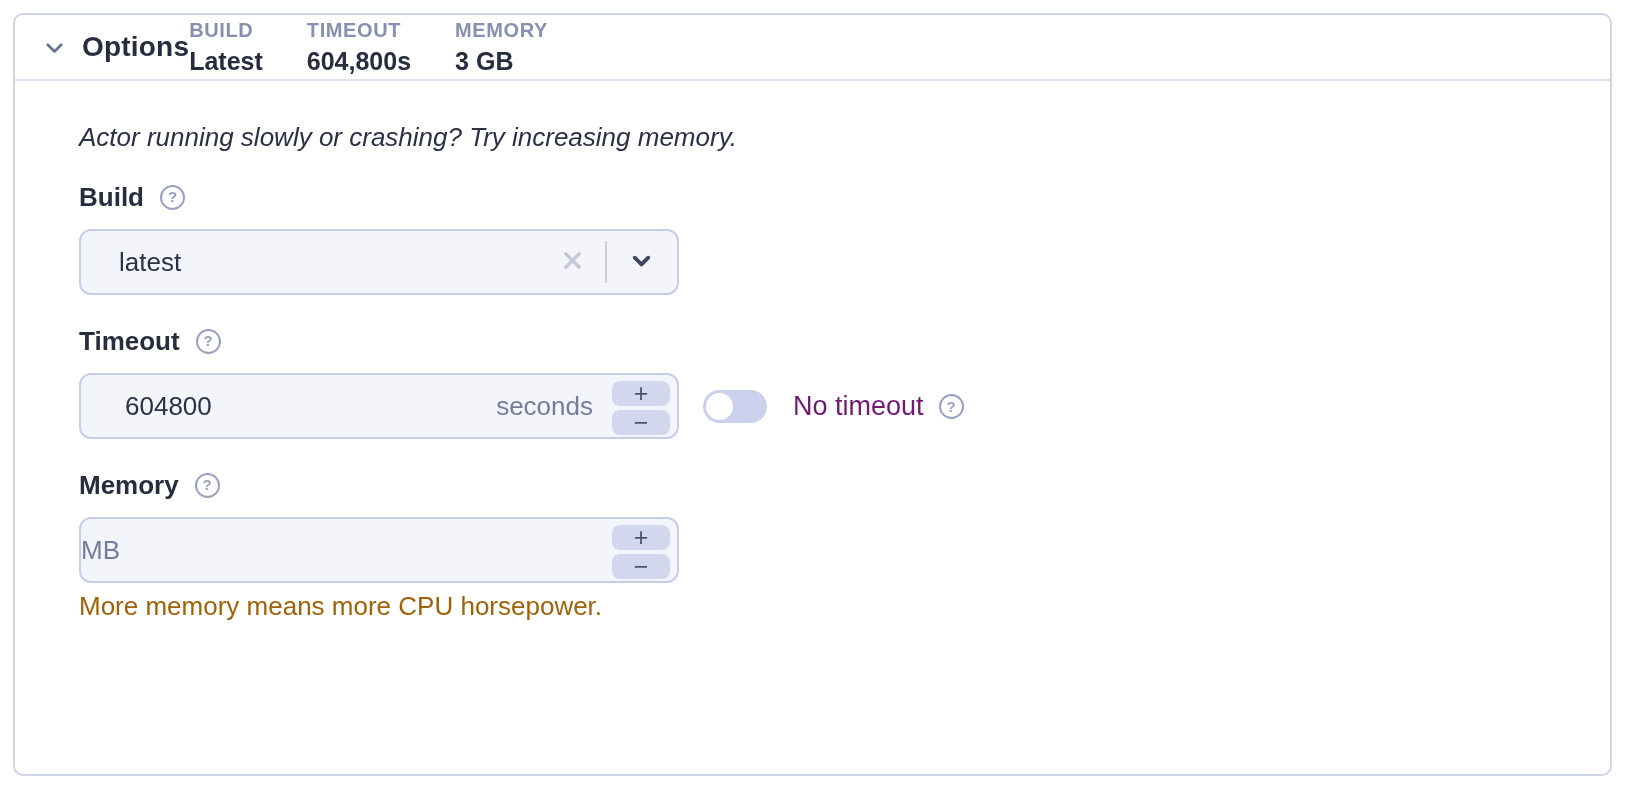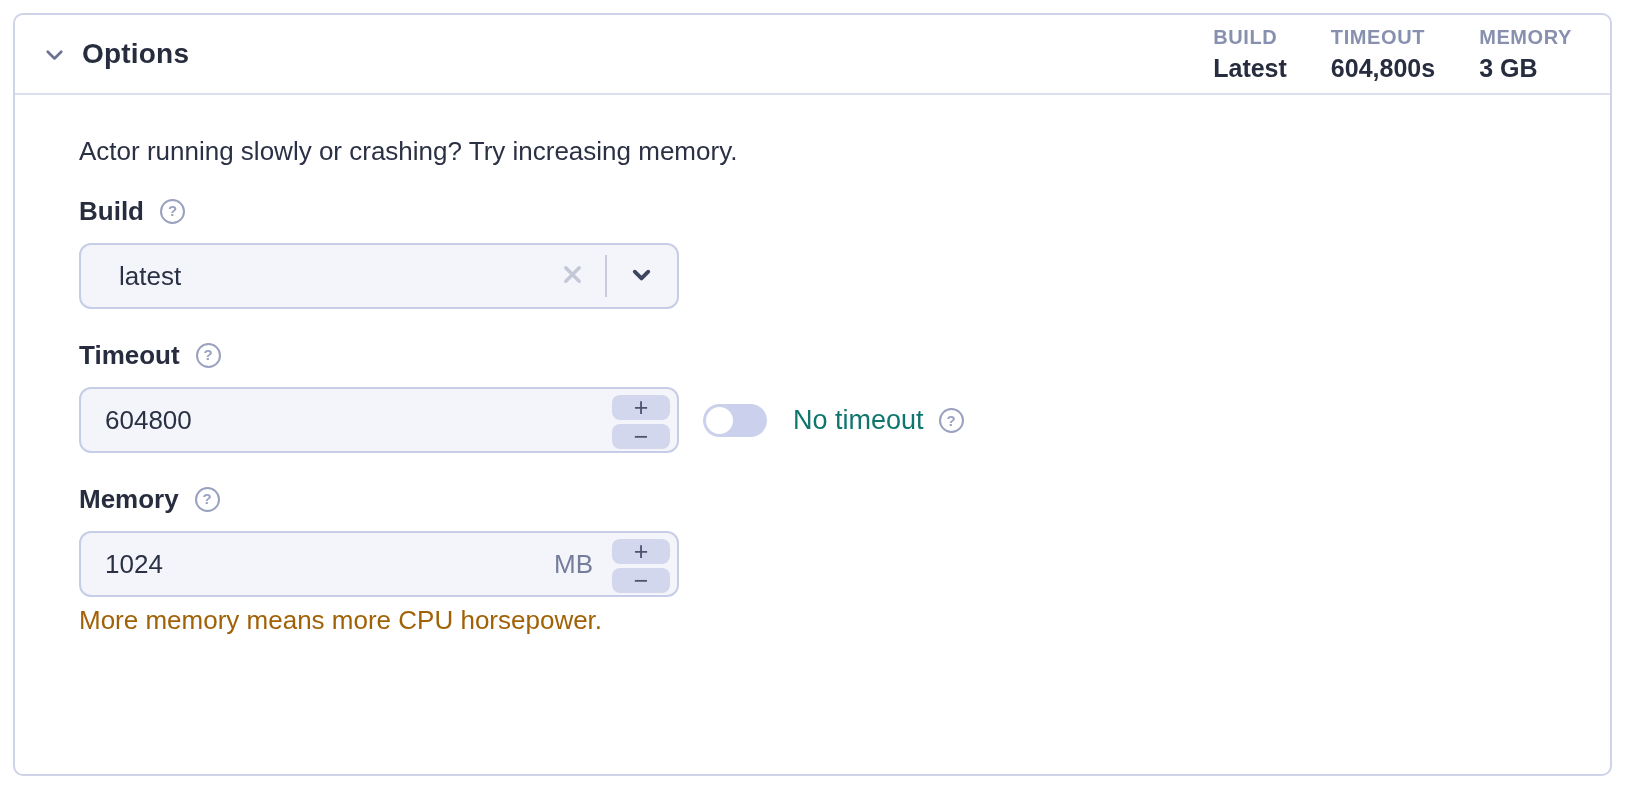--- a/index.html
+++ b/index.html
@@ -12,24 +12,24 @@
   .panel {
     position: absolute;
     left: 13px; top: 13px;
     width: 1599px; height: 763px;
     background: #ffffff;
     border: 2px solid #cfd4e8;
     border-radius: 10px;
   }
   
   .panel-header {
-    height: 80px;
-    display: flex;
-    align-items: center;
-    justify-content: space-between;
+    height: 66px;
+    display: flex;
+    align-items: center;
+    justify-content: flex-start;
     padding: 0 38px 0 26px;
     border-bottom: 2px solid #dcdfee;
   }
   .header-left {
     display: flex;
     align-items: center;
     gap: 14px;
     cursor: pointer;
   }
   .collapse-icon { display: flex; align-items: center; }
@@ -63,20 +63,21 @@
   }
   
   .panel-body {
     padding: 40px 64px 0 64px;
   }
   .intro {
     font-size: 26px;
     color: #2b3144;
     line-height: 32px;
     margin-bottom: 28px;
+    font-style: italic;
   }
   .field-label-row {
     display: flex;
     align-items: center;
     gap: 16px;
     margin-bottom: 16px;
     line-height: 32px;
   }
   .field-label {
     font-size: 26px;
@@ -115,21 +116,21 @@
   .field-box input {
     flex: 1;
     min-width: 0;
     background: transparent;
     border: none;
     outline: none;
     font-family: inherit;
     font-size: 26px;
     color: #2b3144;
   }
-  .num-input { padding-left: 24px; }
+  .num-input { padding-left: 24px; margin-left: 20px; }
   .select-input { padding-left: 38px; }
   .unit-suffix {
     font-size: 26px;
     color: #747d9c;
     padding-right: 84px;
     white-space: nowrap;
   }
   .steppers {
     position: absolute;
     right: 7px; top: 6px; bottom: 6px;
@@ -181,21 +182,21 @@
   }
   .toggle-knob {
     position: absolute;
     left: 3px; top: 3px;
     width: 27px; height: 27px;
     background: #ffffff;
     border-radius: 50%;
   }
   .toggle-label {
     font-size: 27px;
-    color: #0f766e;
+    color: #701a75;
     margin-left: 26px;
   }
   .toggle-help { margin-left: 15px; }
   .helper-text {
     font-size: 26px;
     line-height: 38px;
     color: #a16207;
     margin-top: -12px;
   }
 </style>
@@ -258,20 +259,21 @@
       </div>
     </div>
 
     <div class="field-label-row">
       <span class="field-label">Timeout</span>
       <span class="help-icon">?</span>
     </div>
     <div class="control-row">
       <div class="field-box">
         <input class="num-input" type="text" value="604800" style="">
+        <span class="unit-suffix">seconds</span>
         <div class="steppers">
           <button class="stepper-btn">
             <span>+</span>
           </button>
           <button class="stepper-btn">
             <span>−</span>
           </button>
         </div>
       </div>
       <div class="toggle">
@@ -280,21 +282,20 @@
       <span class="toggle-label">No timeout</span>
       <span class="help-icon toggle-help">?</span>
     </div>
 
     <div class="field-label-row">
       <span class="field-label">Memory</span>
       <span class="help-icon">?</span>
     </div>
     <div class="control-row" style="margin-bottom:16px;">
       <div class="field-box">
-        <input class="num-input" type="text" value="1024" style="">
         <span class="unit-suffix">MB</span>
         <div class="steppers">
           <button class="stepper-btn">
             <span>+</span>
           </button>
           <button class="stepper-btn">
             <span>−</span>
           </button>
         </div>
       </div>

